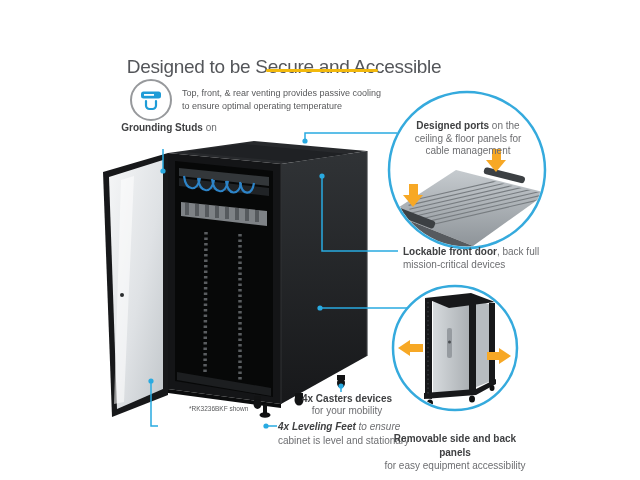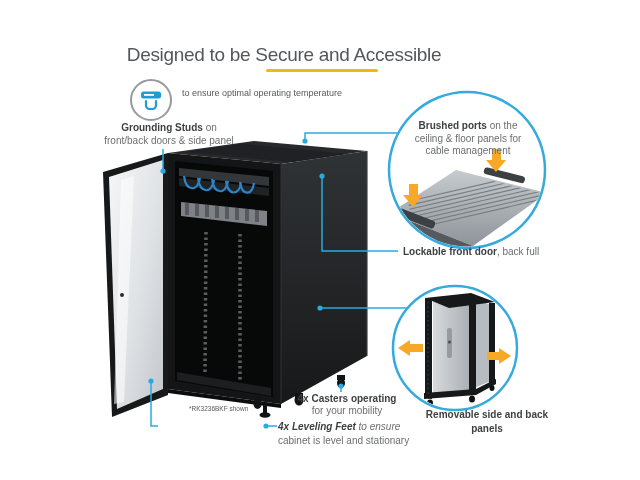--- a/index.html
+++ b/index.html
@@ -1,34 +1,34 @@
 <!DOCTYPE html>
 <html><head>
 <meta charset="utf-8">
 <style>
   html,body{margin:0;padding:0;background:#fff;}
   .canvas{position:relative;width:640px;height:480px;background:#fff;overflow:hidden;
           font-family:"Liberation Sans",sans-serif;color:#6d6e71;}
   .abs{position:absolute;}
-  .title{top:44px;left:0;width:568px;text-align:center;font-size:19px;letter-spacing:-0.3px;
+  .title{top:56px;left:0;width:568px;text-align:center;font-size:19px;letter-spacing:-0.3px;
          color:#54565a;font-weight:400;}
   .underline{top:69px;left:266px;width:112px;height:3px;border-radius:1.5px;}
   .icon-circle{top:79px;left:130px;width:42px;height:42px;border:2px solid #97999c;border-radius:50%;
                box-sizing:border-box;display:flex;align-items:center;justify-content:center;background:#fff;}
   .note{top:87px;left:182px;font-size:9px;line-height:12.5px;color:#58595b;}
   .co{font-size:10px;line-height:13px;}
   .co .b{font-weight:700;color:#3f4042;}
   .center{text-align:center;}
   .grounding{top:121px;left:99px;width:140px;}
   .brushed{top:120px;left:398px;width:140px;line-height:12.5px;}
   .lockable{top:245px;left:403px;width:140px;}
   .casters{top:393px;left:286px;width:122px;line-height:12px;}
   .leveling{top:420px;left:278px;width:112px;line-height:13.5px;}
   .glass{top:421px;left:141px;width:124px;line-height:13px;}
-  .removable{top:408px;left:380px;width:150px;line-height:13.5px;margin-left:32px;}
+  .removable{top:432px;left:380px;width:150px;line-height:13.5px;}
   .footnote{top:405px;left:189px;font-size:6.5px;color:#58595b;}
   svg{display:block;}
 </style>
 </head>
 <body>
 
 <div class="canvas">
 
   <svg class="abs" style="top:0;left:0" width="640" height="480" viewBox="0 0 640 480">
     <defs>
@@ -201,48 +201,50 @@
 
   <div class="abs icon-circle">
     <svg width="26" height="26" viewBox="0 0 26 26">
       <rect x="3" y="4.5" width="20" height="7" rx="2.5" fill="#1e9cd7"></rect>
       <rect x="6" y="7" width="10" height="1.8" fill="#ffffff"></rect>
       <path d="M8,14 v4.5 a3.5,3.5 0 0 0 3.5,3.5 h1.5" stroke="#1e9cd7" stroke-width="2.2" fill="none" stroke-linecap="round"></path>
       <path d="M18,14 v4.5 a3.5,3.5 0 0 1 -3.5,3.5 h-1.5" stroke="#1e9cd7" stroke-width="2.2" fill="none" stroke-linecap="round"></path>
     </svg>
   </div>
   <div class="abs note">
+    <div>Top, front, &amp; rear venting provides passive cooling</div>
     <div>to ensure optimal operating temperature</div>
   </div>
 
   <div class="abs co center grounding">
     <div><span class="b">Grounding Studs</span><span> on</span></div>
-    <div>front/back doors &amp; side panel</div>
   </div>
 
   <div class="abs co center brushed">
-    <div><span class="b">Brushed ports</span><span> on the</span></div>
+    <div><span class="b">Designed ports</span><span> on the</span></div>
     <div>ceiling &amp; floor panels for</div>
     <div>cable management</div>
   </div>
 
   <div class="abs co lockable">
     <div><span class="b">Lockable front door</span><span>, back full</span></div>
+    <div>mission-critical devices</div>
   </div>
 
   <div class="abs co center casters">
-    <div class="b">4x Casters operating</div>
+    <div class="b">4x Casters devices</div>
     <div>for your mobility</div>
   </div>
 
   <div class="abs co center leveling">
     <div style="white-space:nowrap;font-style:italic;"><span class="b">4x Leveling Feet</span><span> to ensure</span></div>
     <div style="white-space:nowrap;">cabinet is level and stationary</div>
   </div>
 
 
   <div class="abs co center removable">
     <div class="b">Removable side and back panels</div>
+    <div>for easy equipment accessibility</div>
   </div>
 
   <div class="abs footnote">*RK3236BKF shown</div>
 
 </div>
 
 </body></html>

